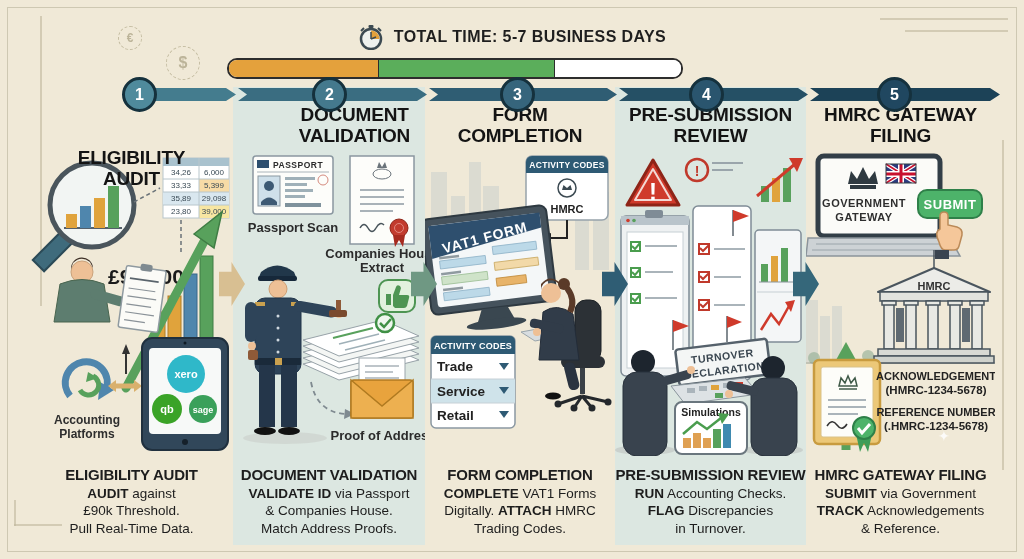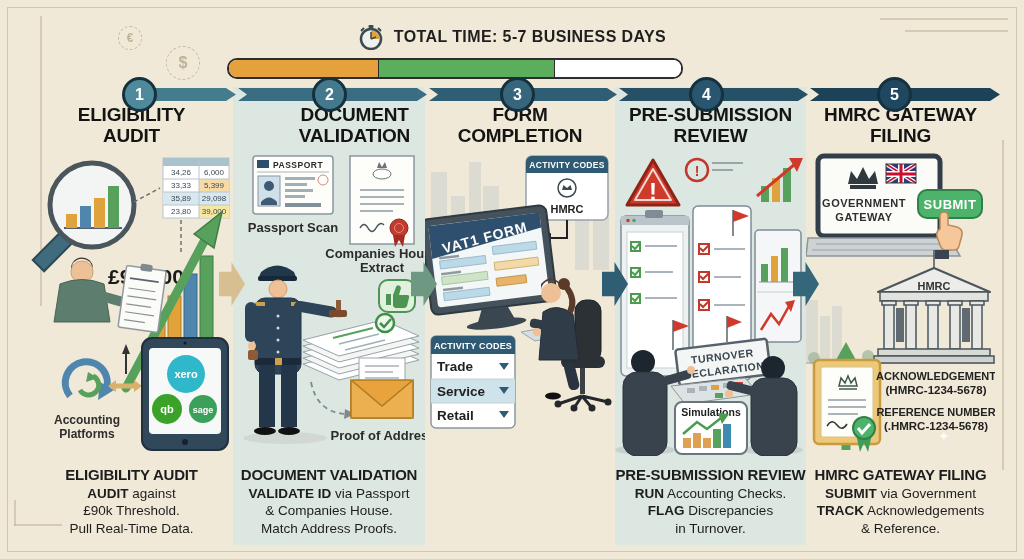--- a/index.html
+++ b/index.html
@@ -81,21 +81,21 @@
   <div class="band-seg" style="left:238px;width:189px;background:#3a6d81;"></div>
   <div class="band-seg" style="left:429px;width:188px;background:#2f5d73;"></div>
   <div class="band-seg" style="left:619px;width:189px;background:#255065;"></div>
   <div class="band-seg" style="left:810px;width:190px;background:#1c4257;"></div>
   <div class="num-circle" style="left:122px;background:#4f8a9c;">1</div>
   <div class="num-circle" style="left:312px;background:#44798d;">2</div>
   <div class="num-circle" style="left:500px;background:#36657c;">3</div>
   <div class="num-circle" style="left:689px;background:#2a556e;">4</div>
   <div class="num-circle" style="left:877px;background:#204760;">5</div>
 
-  <div class="col-title" style="left:30px;width:203px;">
+  <div class="col-title" style="left:30px;width:203px;margin-top:43px;">
     <div>ELIGIBILITY</div>
       <div>AUDIT</div>
   </div>
   <div class="col-title" style="left:233px;width:179px;padding-left:32px;">
     <div>DOCUMENT</div>
       <div>VALIDATION</div>
   </div>
   <div class="col-title" style="left:425px;width:190px;">
     <div>FORM</div>
       <div>COMPLETION</div>
@@ -576,20 +576,26 @@
     <div class="cap-line"><span class="b">AUDIT</span><span> against</span></div>
     <div class="cap-line"><span>£90k Threshold.</span></div>
     <div class="cap-line"><span>Pull Real-Time Data.</span></div>
   </div>
   <div class="caption" style="left:233px;width:192px;">
     <div class="cap-title">DOCUMENT VALIDATION</div>
     <div class="cap-line"><span class="b">VALIDATE ID</span><span> via Passport</span></div>
     <div class="cap-line"><span>&amp; Companies House.</span></div>
     <div class="cap-line"><span>Match Address Proofs.</span></div>
   </div>
+  <div class="caption" style="left:425px;width:190px;">
+    <div class="cap-title">FORM COMPLETION</div>
+    <div class="cap-line"><span class="b">COMPLETE</span><span> VAT1 Forms</span></div>
+    <div class="cap-line"><span>Digitally. </span><span class="b">ATTACH</span><span> HMRC</span></div>
+    <div class="cap-line"><span>Trading Codes.</span></div>
+  </div>
   <div class="caption" style="left:615px;width:191px;">
     <div class="cap-title">PRE-SUBMISSION REVIEW</div>
     <div class="cap-line"><span class="b">RUN</span><span> Accounting Checks.</span></div>
     <div class="cap-line"><span class="b">FLAG</span><span> Discrepancies</span></div>
     <div class="cap-line"><span>in Turnover.</span></div>
   </div>
   <div class="caption" style="left:806px;width:189px;">
     <div class="cap-title">HMRC GATEWAY FILING</div>
     <div class="cap-line"><span class="b">SUBMIT</span><span> via Government</span></div>
     <div class="cap-line"><span class="b">TRACK</span><span> Acknowledgements</span></div>

